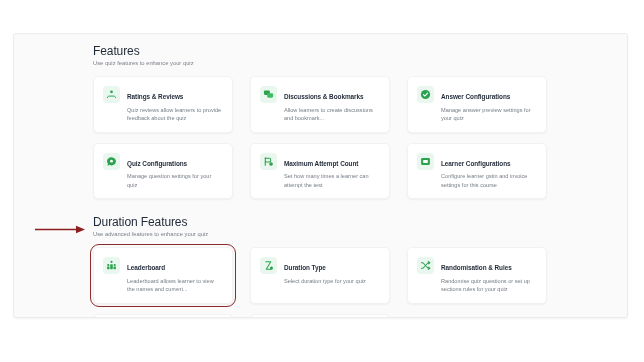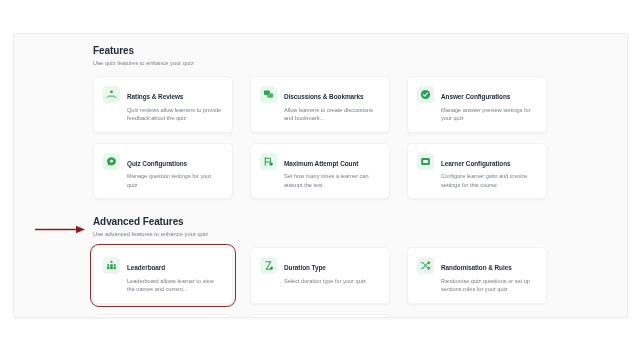--- a/index.html
+++ b/index.html
@@ -37,22 +37,22 @@
     position: absolute;
     left: 79px;
     top: 10px;
     width: 454px;
   }
 
   
   .section { margin-bottom: 0; }
 
   .section-title {
-    font-size: 10px;
-    font-weight: bold;
+    font-size: 12px;
+    font-weight: normal;
     color: #1f2937;
     letter-spacing: -0.1px;
     line-height: 14px;
   }
 
   .section-sub {
     font-size: 5.8px;
     color: #7b8189;
     line-height: 9px;
     margin-top: 1px;
@@ -224,21 +224,21 @@
             <span class="card-body">
               <span class="card-title">Learner Configurations</span>
               <span class="card-desc" style="display:block">Configure learner gstin and invoice settings for this course</span>
             </span>
           </div>
 
         </div>
       </div>
 
       <div class="section section-advanced">
-        <div class="section-title">Advanced Features</div>
+        <div class="section-title">Duration Features</div>
         <div class="section-sub">Use advanced features to enhance your quiz</div>
 
         <div class="card-grid">
 
           <div class="card highlighted">
             <span class="card-icon">
               <svg width="11" height="11" viewBox="0 0 24 24" fill="#2ca14f">
                 <circle cx="12" cy="4" r="2.4"></circle>
                 <circle cx="5" cy="11" r="2.4"></circle>
                 <circle cx="19" cy="11" r="2.4"></circle>

